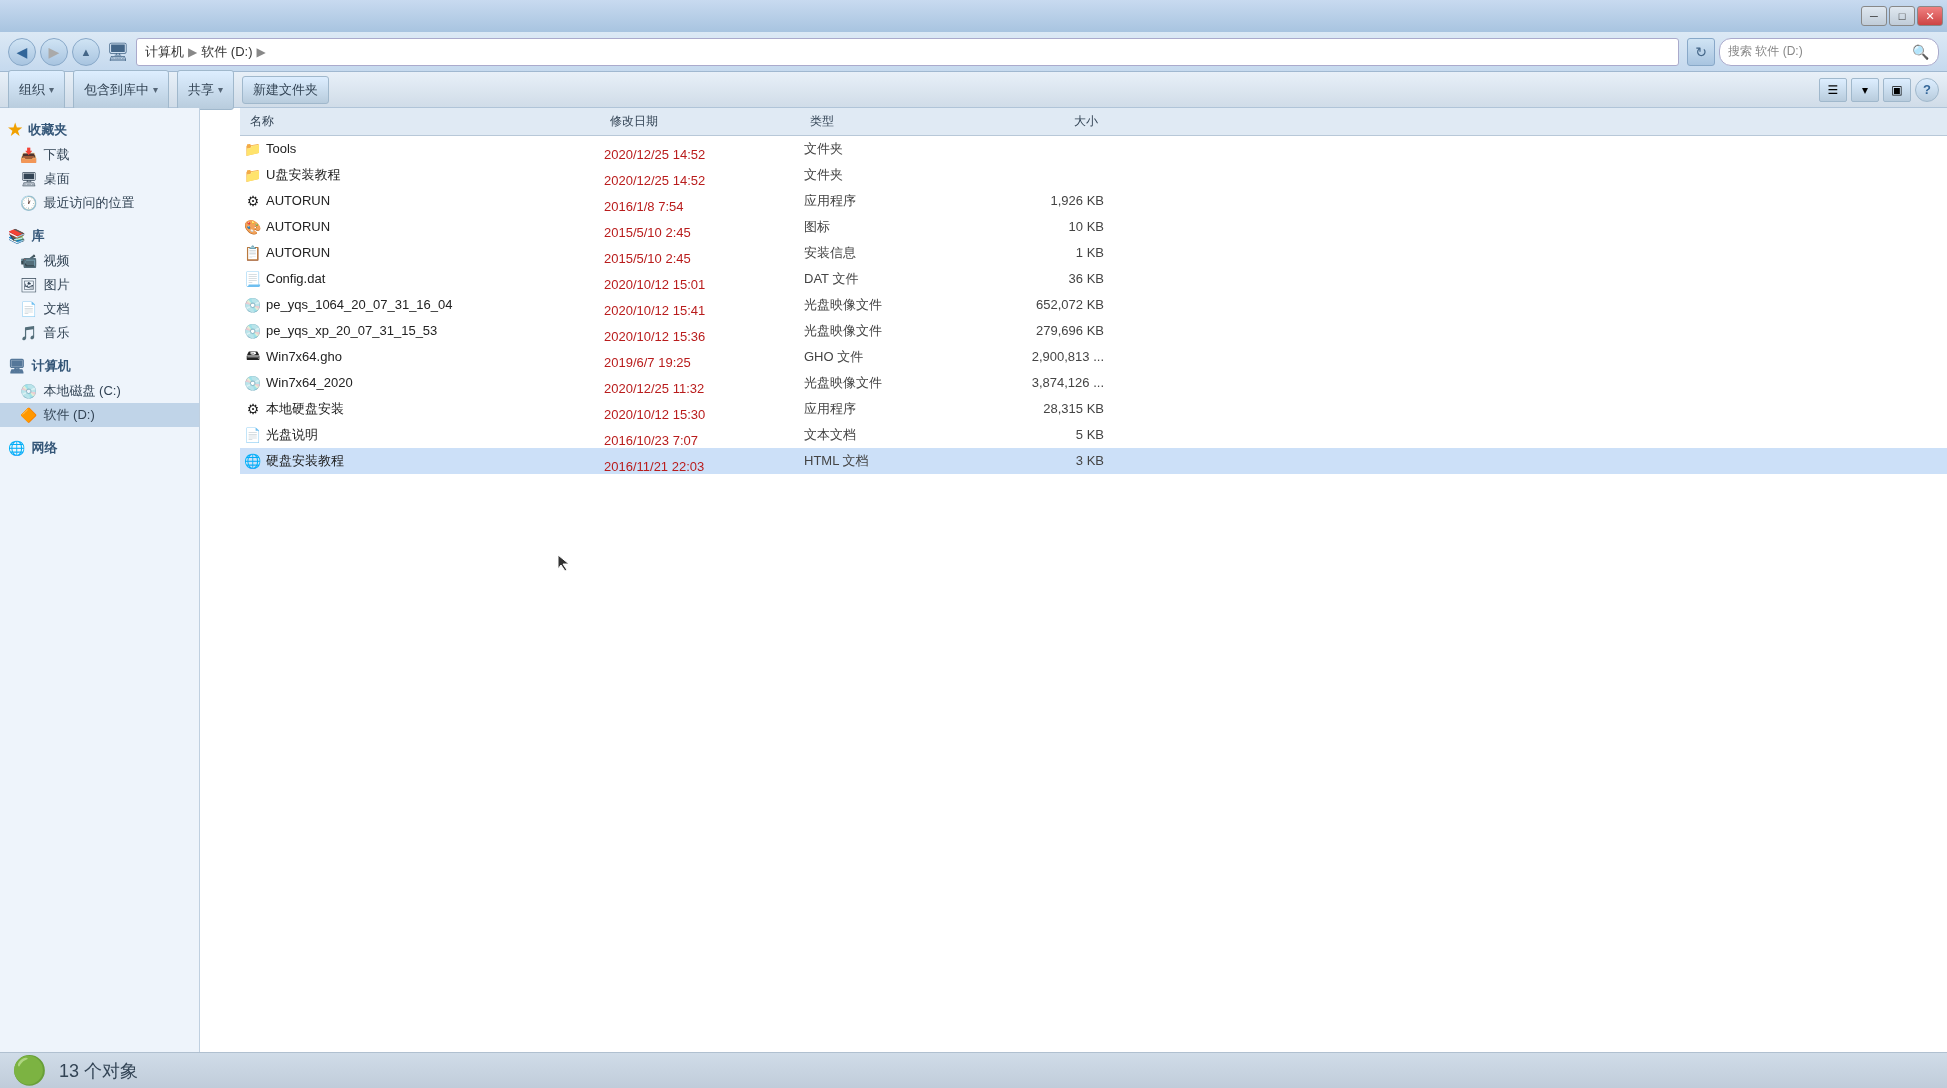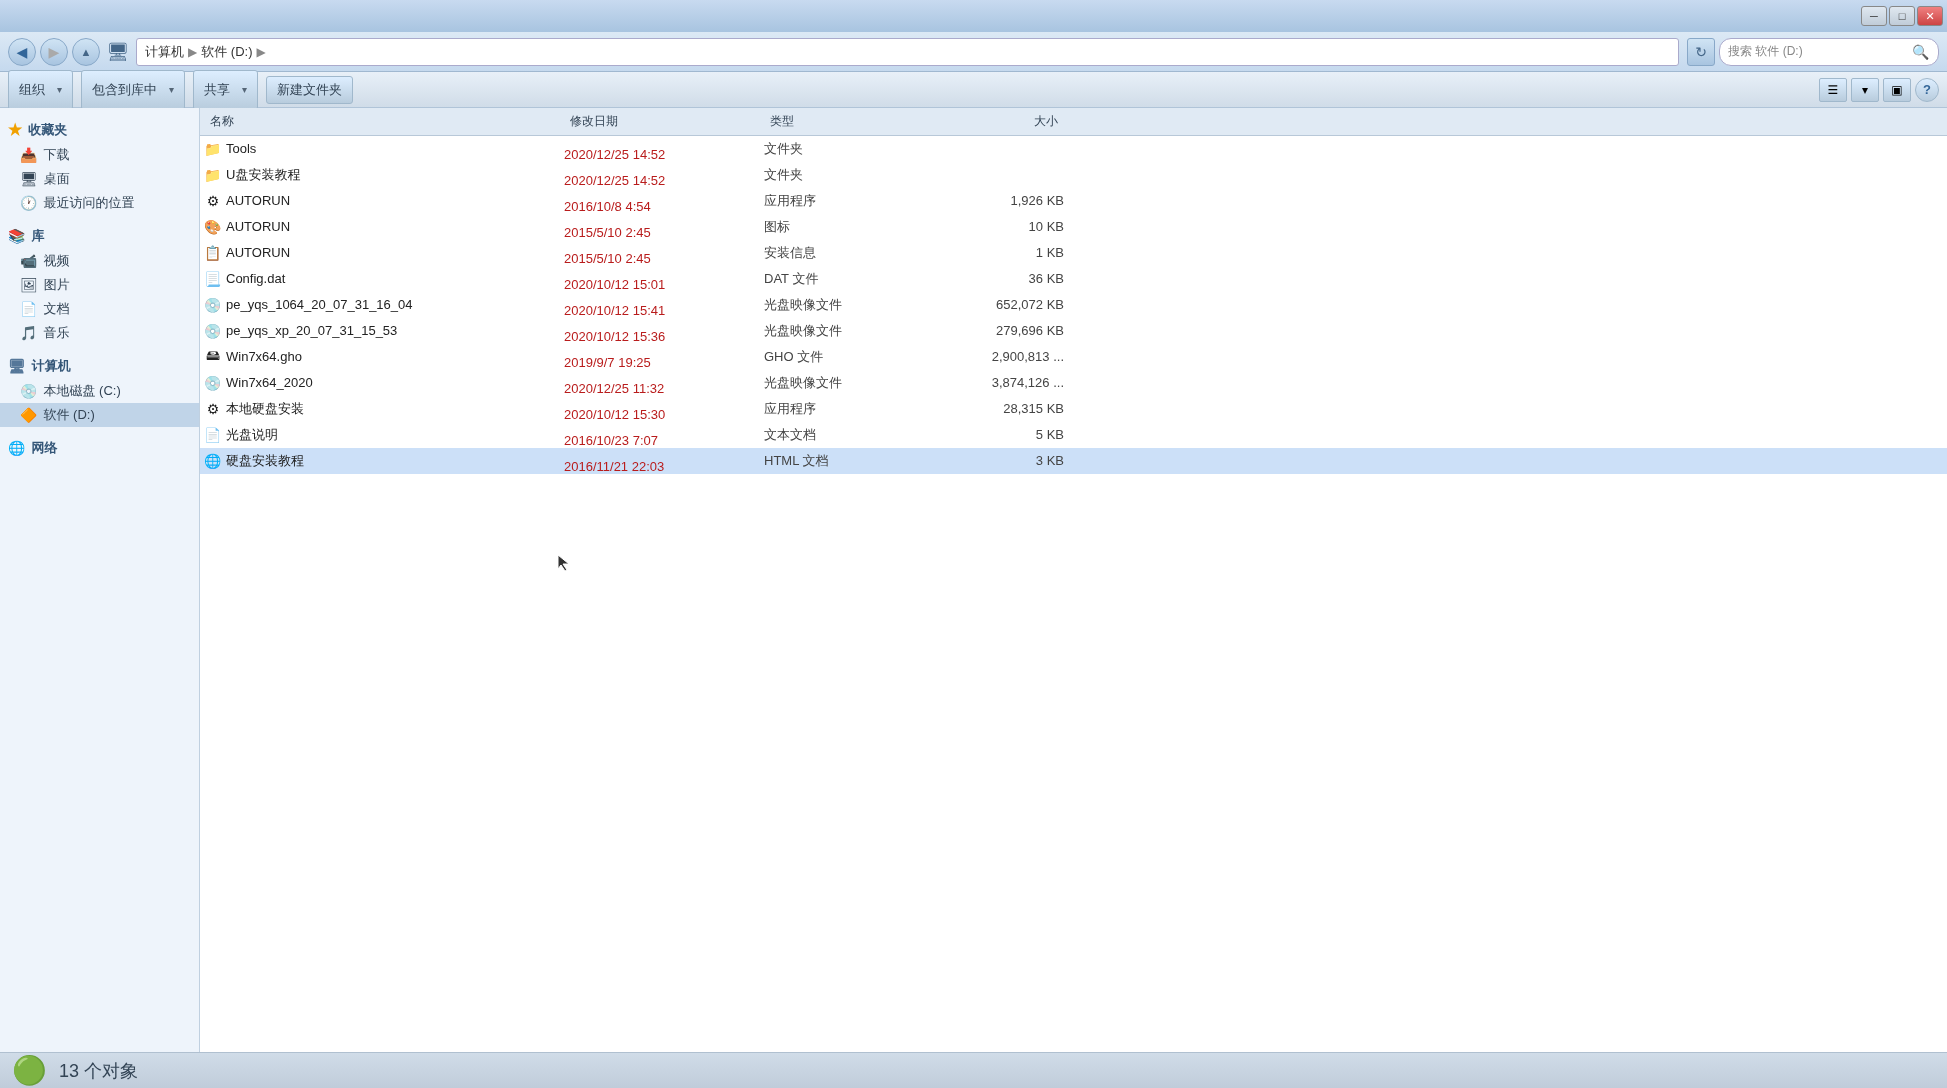--- a/index.html
+++ b/index.html
@@ -122,21 +122,21 @@
     }
     .toolbar-btn {
       height: 40px;
       padding: 0 10px;
       border: 1px solid #a0b8cc;
       border-radius: 3px;
       background: linear-gradient(to bottom, #ddeeff, #b8ccdd);
       cursor: pointer;
       display: flex;
       align-items: center;
-      gap: 12px;
+      gap: 4px;
       font-size: 13px;
       color: #334455;
     }
     .toolbar-btn .dropdown-arrow { font-size: 10px; color: #556677; }
     .new-folder-btn {
       height: 28px;
       padding: 0 10px;
       border: 1px solid #a0b8cc;
       border-radius: 3px;
       background: linear-gradient(to bottom, #ddeeff, #b8ccdd);
@@ -217,20 +217,21 @@
     .sidebar-item.active { background: #c0d4e8; }
     .sidebar-item .item-icon { font-size: 14px; }
     .sidebar-item .folder-sm { color: #e8a000; }
 
     
     .file-area {
       flex: 1;
       display: flex;
       flex-direction: column;
       overflow: hidden;
+      padding-left: 40px;
     }
     .column-headers {
       display: flex;
       align-items: center;
       height: 28px;
       background: #e0eaf4;
       border-bottom: 1px solid #b8c8d8;
       padding: 0 4px;
     }
     .col-header {
@@ -452,21 +453,21 @@
     </div>
     <div class="file-cell date">2020/12/25 14:52</div>
     <div class="file-cell type">文件夹</div>
     <div class="file-cell size"></div>
   </div>
         <div class="file-row">
     <div class="file-cell name">
       <span class="file-icon">⚙</span>
       <span>AUTORUN</span>
     </div>
-    <div class="file-cell date">2016/10/8 4:54</div>
+    <div class="file-cell date">2016/1/8 7:54</div>
     <div class="file-cell type">应用程序</div>
     <div class="file-cell size">1,926 KB</div>
   </div>
         <div class="file-row">
     <div class="file-cell name">
       <span class="file-icon">🎨</span>
       <span>AUTORUN</span>
     </div>
     <div class="file-cell date">2015/5/10 2:45</div>
     <div class="file-cell type">图标</div>
@@ -506,21 +507,21 @@
     </div>
     <div class="file-cell date">2020/10/12 15:36</div>
     <div class="file-cell type">光盘映像文件</div>
     <div class="file-cell size">279,696 KB</div>
   </div>
         <div class="file-row">
     <div class="file-cell name">
       <span class="file-icon">🖴</span>
       <span>Win7x64.gho</span>
     </div>
-    <div class="file-cell date">2019/9/7 19:25</div>
+    <div class="file-cell date">2019/6/7 19:25</div>
     <div class="file-cell type">GHO 文件</div>
     <div class="file-cell size">2,900,813 ...</div>
   </div>
         <div class="file-row">
     <div class="file-cell name">
       <span class="file-icon">💿</span>
       <span>Win7x64_2020</span>
     </div>
     <div class="file-cell date">2020/12/25 11:32</div>
     <div class="file-cell type">光盘映像文件</div>

